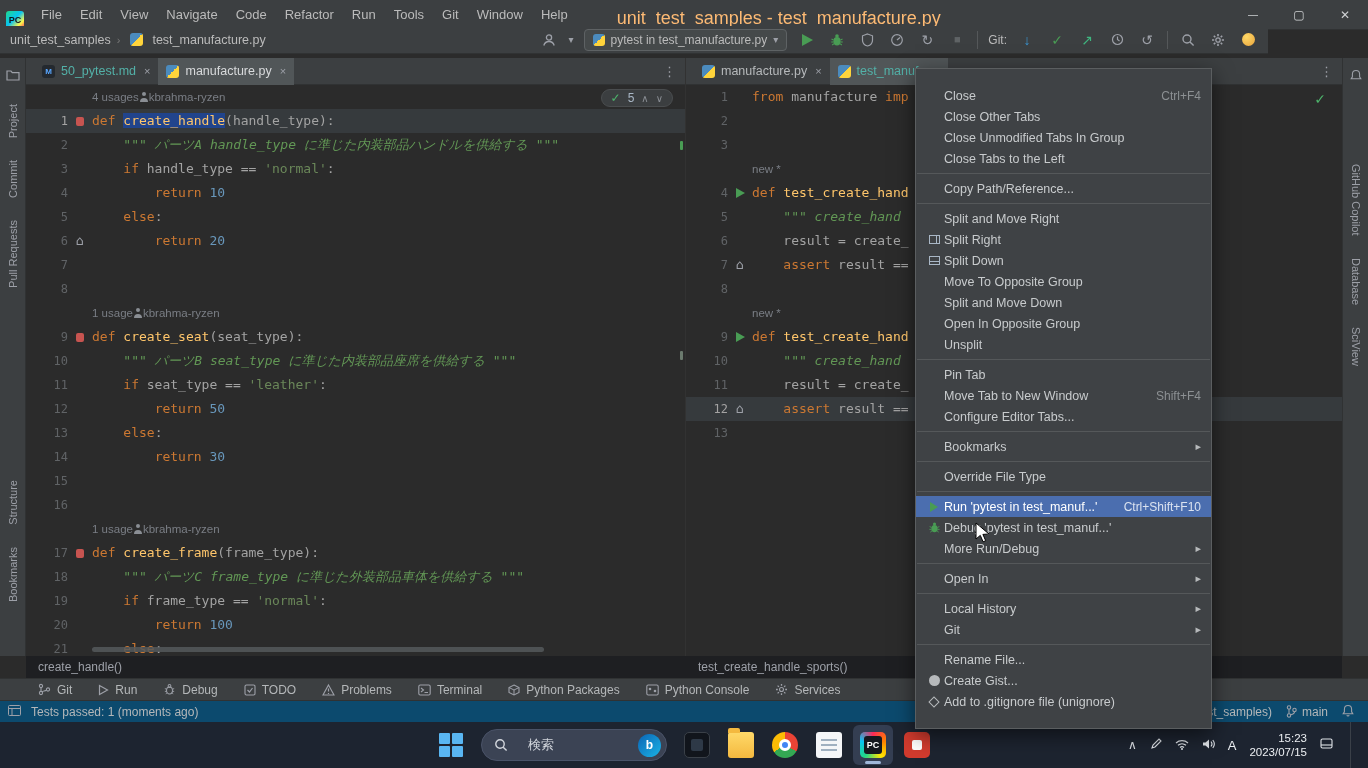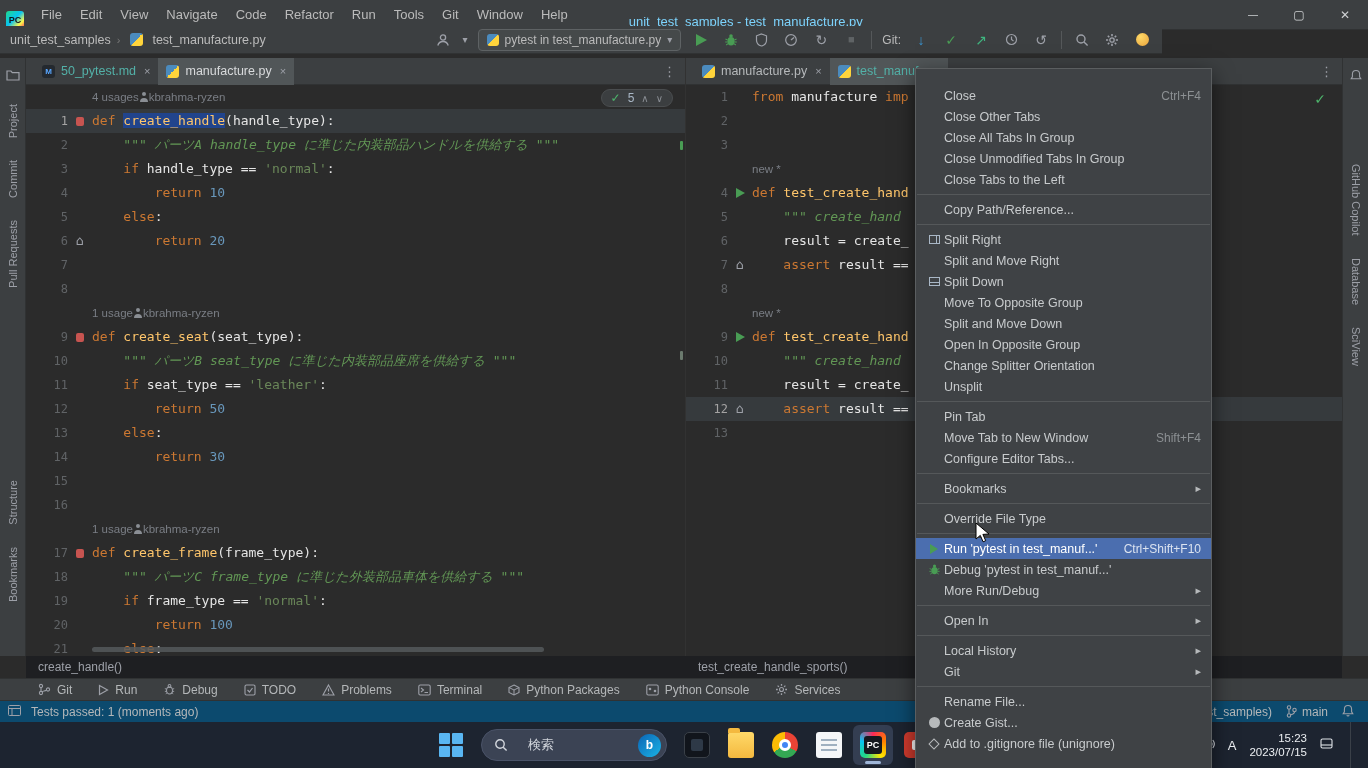--- a/index.html
+++ b/index.html
@@ -4,29 +4,29 @@
 <style>
   *{margin:0;padding:0;box-sizing:border-box}
   html,body{width:1368px;height:768px;overflow:hidden}
   body{position:relative;background:#2b2b2b;font-family:"Liberation Sans",sans-serif;color:#bbbbbb;font-size:13px;-webkit-font-smoothing:antialiased}
 
   
   .titlebar{position:absolute;top:0;left:0;width:1368px;height:30px;background:#3c3f41;display:flex;align-items:flex-end;border-bottom:1px solid #303233}
   .appicon{width:18px;height:18px;margin:0 8px 0 6px;border-radius:3px;background:linear-gradient(135deg,#21d789,#07c3f2 45%,#fcf84a 75%,#fe2857);color:#10131a;font-size:9px;font-weight:bold;display:flex;align-items:center;justify-content:center;flex:none}
   .menubar{display:flex;align-items:center;height:100%}
   .menubar .mi{padding:0 9px;height:100%;display:flex;align-items:center;color:#bbbbbb;font-size:13px;cursor:default}
-  .titletext{margin-left:52px;color:#7dd3fc;font-size:13px;white-space:nowrap}
+  .titletext{margin-left:40px;color:#fdba74;font-size:18px;white-space:nowrap}
   .wincontrols{margin-left:auto;display:flex;height:100%}
   .wc{width:46px;height:100%;display:flex;align-items:center;justify-content:center;color:#cfd1d3;font-size:12px}
   .wc-min::before{content:"—";font-size:10px}
   .wc-max::before{content:"▢";font-size:12px}
   .wc-close::before{content:"✕";font-size:12px}
 
   
-  .toolbar{position:absolute;top:26px;left:0;width:1162px;height:28px;background:#3c3f41;border-bottom:1px solid #303233;display:flex;align-items:center}
+  .toolbar{position:absolute;top:26px;left:0;width:1268px;height:28px;background:#3c3f41;border-bottom:1px solid #303233;display:flex;align-items:center}
   .crumbs{display:flex;align-items:center;margin-left:10px;gap:6px;font-size:12.5px;color:#bbbbbb;white-space:nowrap}
   .crumb-sep{color:#777;font-size:11px}
   .tb-right{margin-left:auto;display:flex;align-items:center;gap:10px;padding-right:10px}
   .runpill{display:flex;align-items:center;gap:6px;background:#45494a;border:1px solid #5e6264;border-radius:4px;height:22px;padding:0 8px;font-size:12px;color:#bbbbbb;white-space:nowrap}
   .caret{color:#9da0a8;font-size:10px}
   .tbi{width:20px;height:20px;display:flex;align-items:center;justify-content:center;flex:none}
   .glyph{font-size:14px;line-height:1}
   .sep-v{width:1px;height:18px;background:#55585a}
   .gitlabel{font-size:12px;color:#bbbbbb}
 
@@ -55,21 +55,21 @@
   .ed-gutter{width:64px;flex:none;position:relative;color:#606366;text-align:right;padding-right:22px;font-size:12px;font-family:"DejaVu Sans Mono",monospace}
   .caret-line{background:#363a3d}
   .caret-line .ed-gutter{color:#a4a3a3}
   .ed-code{flex:1;overflow:hidden;padding-left:2px}
   .gut-ic{position:absolute;right:3px;top:50%;transform:translateY(-50%);display:flex;align-items:center;justify-content:center;width:14px;height:14px}
   .gut-marker{width:8px;height:9px;background:#c75450;border-radius:2px;display:inline-block}
   .gut-home{color:#9da0a8;font-size:13px;font-family:"DejaVu Sans",sans-serif}
   .gut-run{width:0;height:0;border-left:9px solid #499c54;border-top:5.5px solid transparent;border-bottom:5.5px solid transparent;display:inline-block}
 
   .seg-kw{color:#cc7832}
-  .seg-pl{color:#e5e5e5}
+  .seg-pl{color:#a3a3a3}
   .seg-str{color:#6a8759}
   .seg-doc{color:#629755;font-style:italic}
   .seg-num{color:#6897bb}
   .seg-fn{color:#ffc66b}
   .seg-sel{color:#ffc66b;background:#21448c}
 
   .hint-row .ed-code{font-family:"Liberation Sans",sans-serif;font-size:11.5px;color:#7a7e85;display:flex;align-items:center;}
   .person{width:10px;height:10px;position:relative;display:inline-block}
   .person::before{content:"";position:absolute;top:0;left:3px;width:4px;height:4px;border-radius:50%;background:#8a8e94}
   .person::after{content:"";position:absolute;bottom:0;left:1px;width:8px;height:4px;border-radius:4px 4px 0 0;background:#8a8e94}
@@ -489,67 +489,59 @@
       <span class="cm-icon"></span>
       <span class="cm-label">Close</span>
       <span class="cm-shortcut">Ctrl+F4</span>
     </div>
     <div class="cm-item">
       <span class="cm-icon"></span>
       <span class="cm-label">Close Other Tabs</span>
     </div>
     <div class="cm-item">
       <span class="cm-icon"></span>
-      <span class="cm-label">Close All Tabs In Group</span>
-    </div>
-    <div class="cm-item">
-      <span class="cm-icon"></span>
       <span class="cm-label">Close Unmodified Tabs In Group</span>
     </div>
     <div class="cm-item">
       <span class="cm-icon"></span>
       <span class="cm-label">Close Tabs to the Left</span>
     </div>
     <div class="cm-sep"></div>
     <div class="cm-item">
       <span class="cm-icon"></span>
       <span class="cm-label">Copy Path/Reference...</span>
     </div>
     <div class="cm-sep"></div>
+    <div class="cm-item">
+      <span class="cm-icon"></span>
+      <span class="cm-label">Split and Move Right</span>
+    </div>
     <div class="cm-item">
       <span class="cm-icon">
         <span class="ic-split ic-split-r"></span>
       </span>
       <span class="cm-label">Split Right</span>
     </div>
     <div class="cm-item">
-      <span class="cm-icon"></span>
-      <span class="cm-label">Split and Move Right</span>
-    </div>
-    <div class="cm-item">
       <span class="cm-icon">
         <span class="ic-split ic-split-d"></span>
       </span>
       <span class="cm-label">Split Down</span>
     </div>
     <div class="cm-item">
       <span class="cm-icon"></span>
       <span class="cm-label">Move To Opposite Group</span>
     </div>
     <div class="cm-item">
       <span class="cm-icon"></span>
       <span class="cm-label">Split and Move Down</span>
     </div>
     <div class="cm-item">
       <span class="cm-icon"></span>
       <span class="cm-label">Open In Opposite Group</span>
-    </div>
-    <div class="cm-item">
-      <span class="cm-icon"></span>
-      <span class="cm-label">Change Splitter Orientation</span>
     </div>
     <div class="cm-item">
       <span class="cm-icon"></span>
       <span class="cm-label">Unsplit</span>
     </div>
     <div class="cm-sep"></div>
     <div class="cm-item">
       <span class="cm-icon"></span>
       <span class="cm-label">Pin Tab</span>
     </div>

